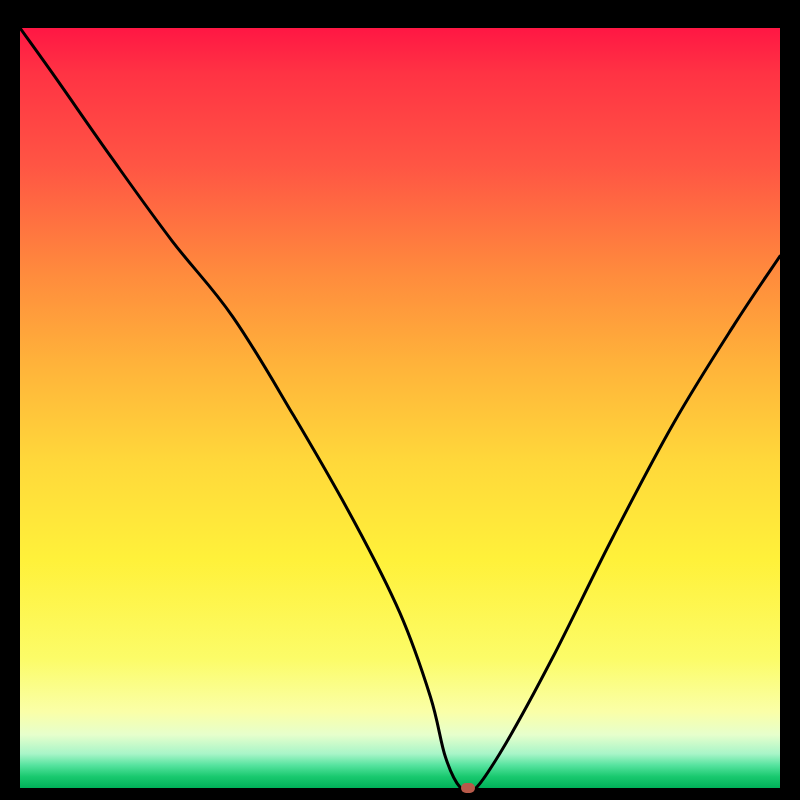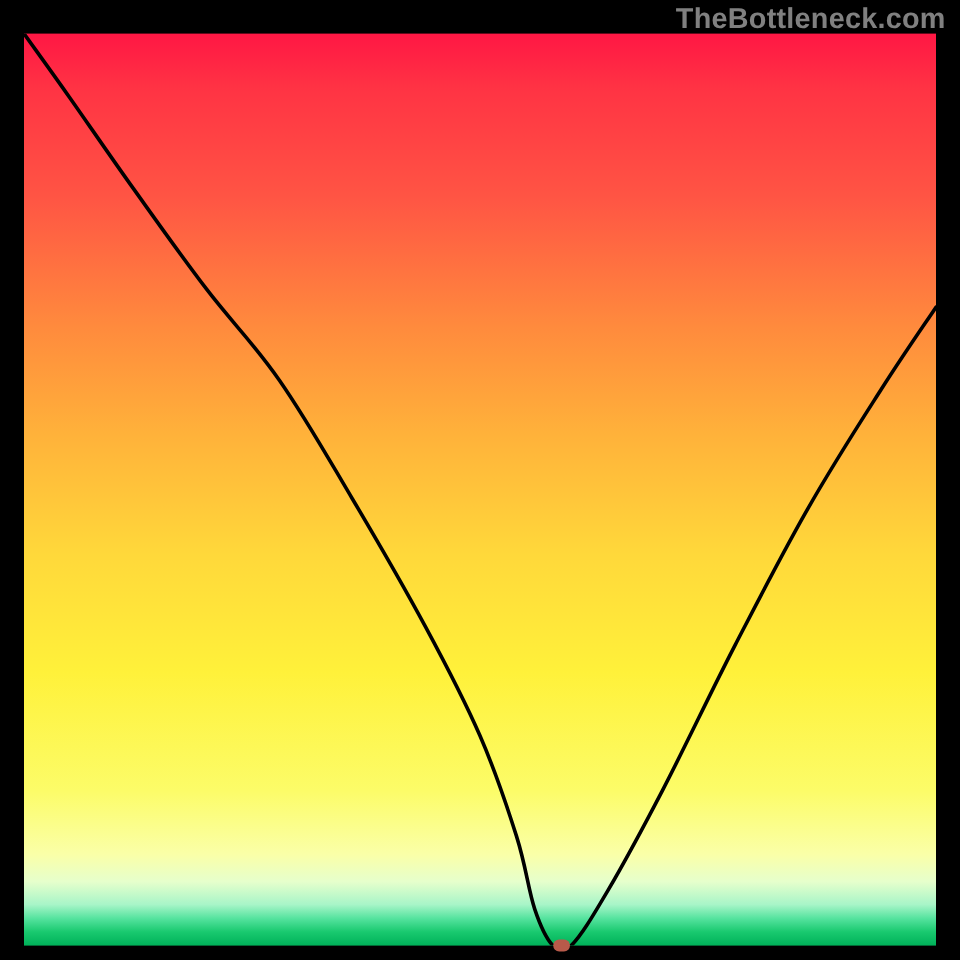--- a/index.html
+++ b/index.html
@@ -57,21 +57,20 @@
     height: 10px;
     border-radius: 5px;
     background: #b85a4a; 
     transform: translate(-50%, -50%);
   }
 </style>
 </head>
 <body>
 
 <div class="frame">
-  <div class="watermark">TheBottleneck.com</div>
 
   <div class="plot-area">
     <svg class="curve" viewBox="0 0 760 760" preserveAspectRatio="none">
       <path id="curve-path" fill="none" stroke="#000000" stroke-width="3" stroke-linecap="round" stroke-linejoin="round" d="M 0.0 0.0 C 6.8 9.6, 21.6 29.9, 38.0 53.2 C 54.4 76.5, 70.7 100.5, 91.2 129.2 C 111.7 157.9, 130.1 184.1, 152.0 212.8 C 173.9 241.5, 190.9 257.3, 212.8 288.8 C 234.7 320.3, 251.7 350.7, 273.6 387.6 C 295.5 424.5, 315.2 458.4, 334.4 494.0 C 353.6 529.6, 366.3 553.7, 380.0 585.2 C 393.7 616.7, 402.2 642.8, 410.4 668.8 C 418.6 694.8, 420.1 713.2, 425.6 729.6 C 431.1 746.0, 435.3 754.5, 440.8 760.0 C 446.3 765.5, 447.8 768.2, 456.0 760.0 C 464.2 751.8, 472.7 737.7, 486.4 714.4 C 500.1 691.1, 512.8 667.7, 532.0 630.8 C 551.2 593.9, 570.9 551.6, 592.8 509.2 C 614.7 466.8, 631.7 433.5, 653.6 395.2 C 675.5 356.9, 695.2 326.5, 714.4 296.4 C 733.6 266.3, 751.8 240.3, 760.0 228.0"></path>
     </svg>
     <div id="marker" class="marker" style="left: 448.4px; top: 760px; background: rgb(184, 90, 74);"></div>
   </div>
 </div>
 
 </body></html>

